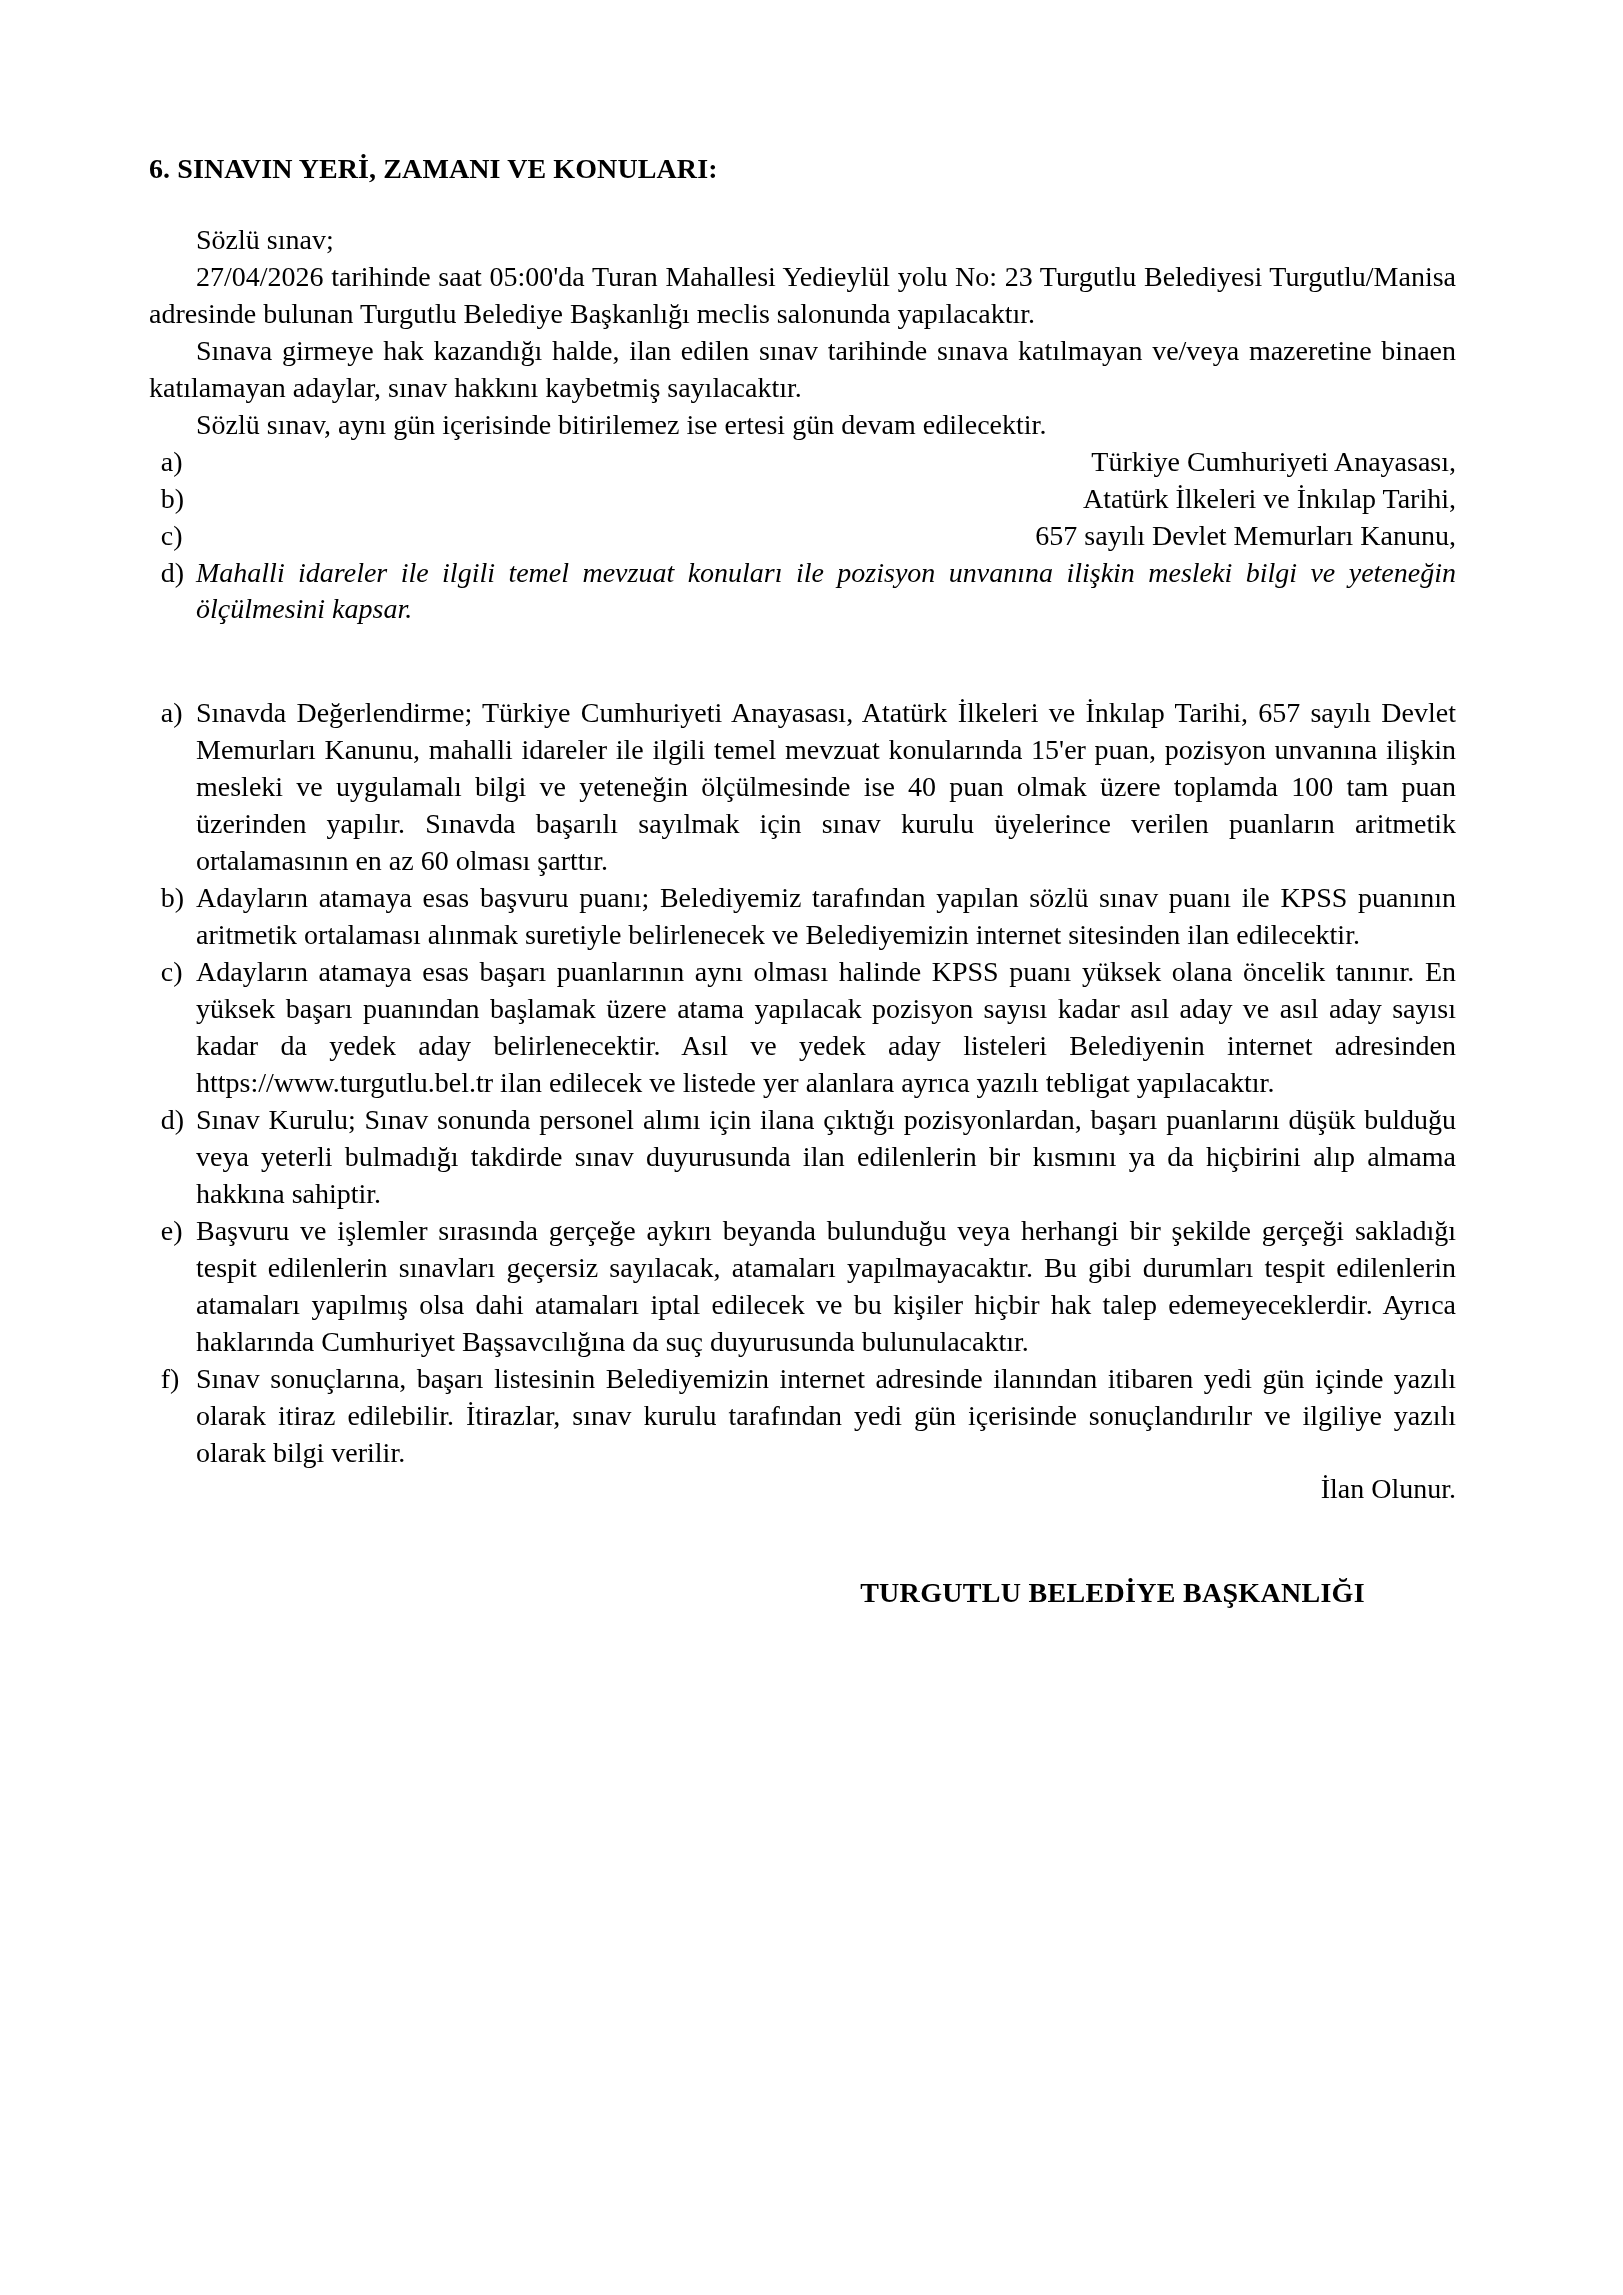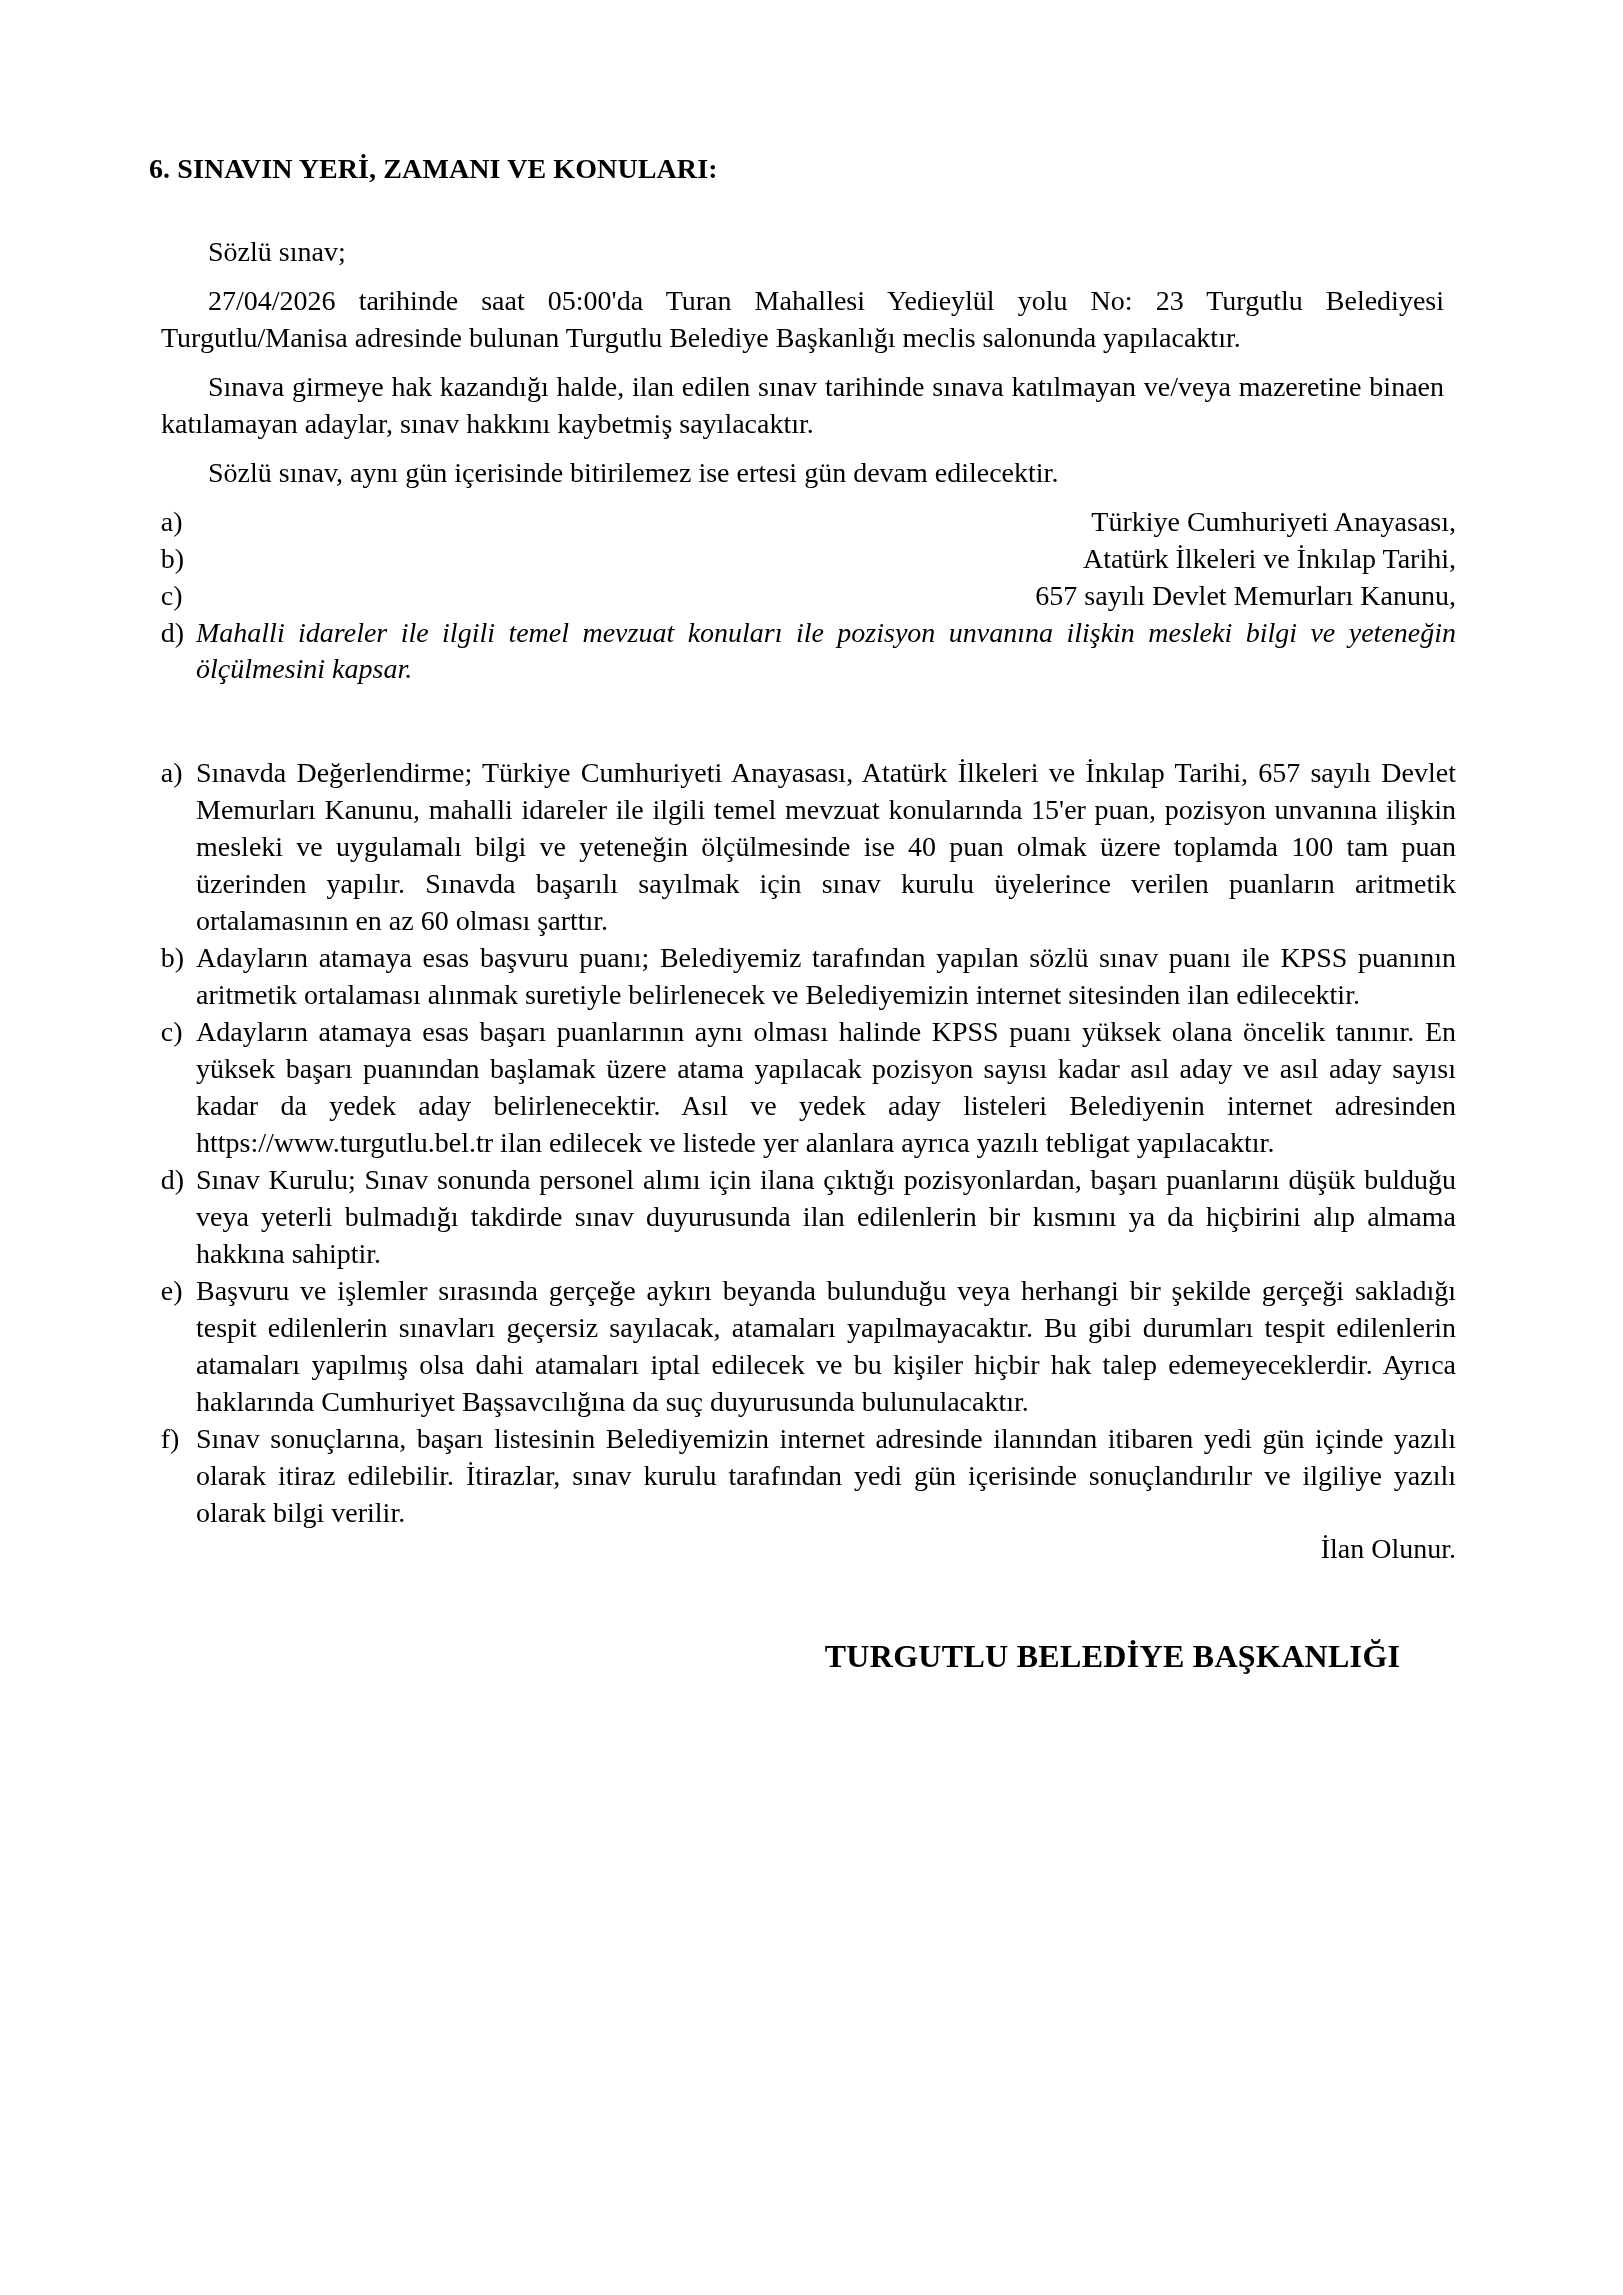--- a/index.html
+++ b/index.html
@@ -26,21 +26,21 @@
     font-size: 28px;
     letter-spacing: 0.1px;
     margin: 0;
     padding: 0;
   }
 
   .gap-after-heading { height: 34px; }
   .gap-before-heading { height: 33px; }
 
   .para {
-    margin: 12px;
+    margin: 0;
     padding: 0;
     text-align: justify;
     text-justify: inter-word;
     text-indent: 0;
   }
   .para.indent {
     text-indent: 47px;
   }
 
   
@@ -77,21 +77,21 @@
   }
 
   .list-block-7 > li {
     margin-bottom: 0;
   }
 
   .signature {
     margin-top: 67px;
     text-align: center;
     font-weight: bold;
-    font-size: 32px;
+    font-size: 28px;
     padding-right: 26px;
     letter-spacing: 0.3px;
   }
 
   .sig-wrap {
     width: 100%;
     display: flex;
     justify-content: flex-end;
   }
   .sig-inner {

